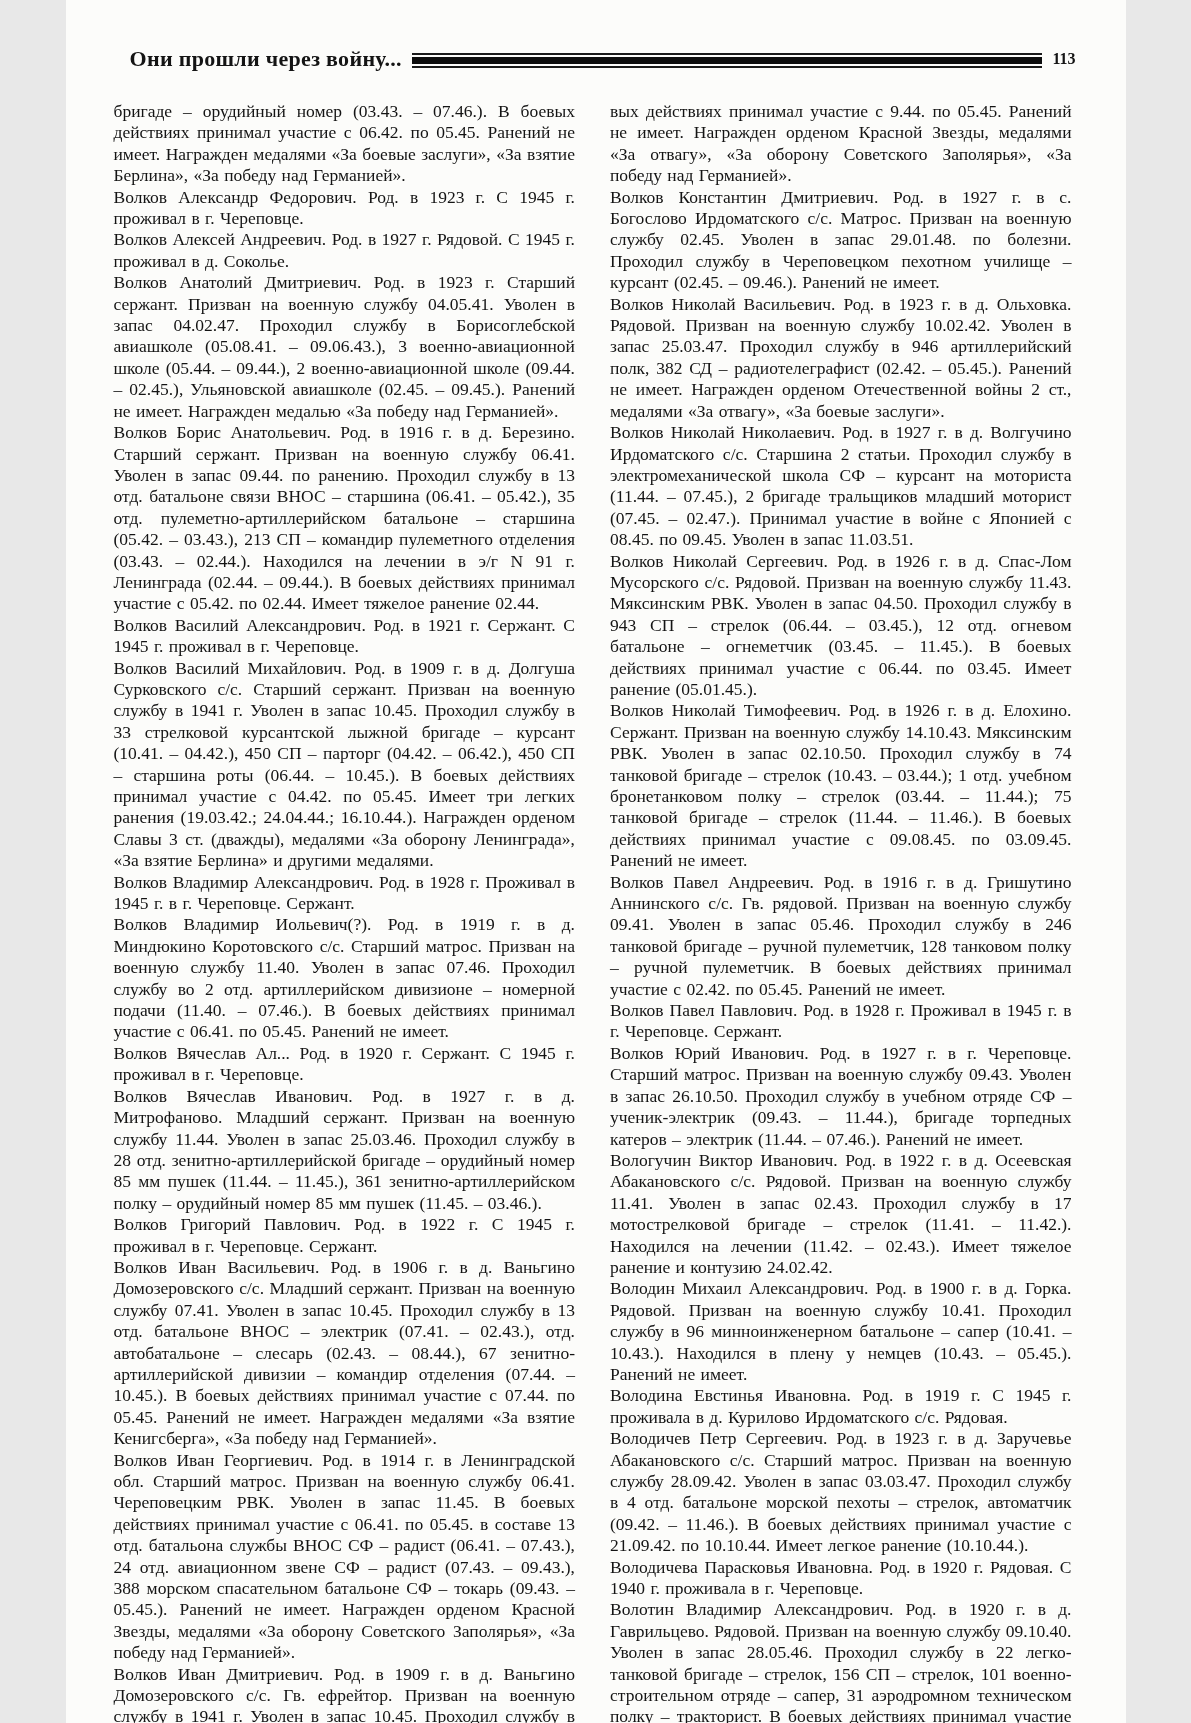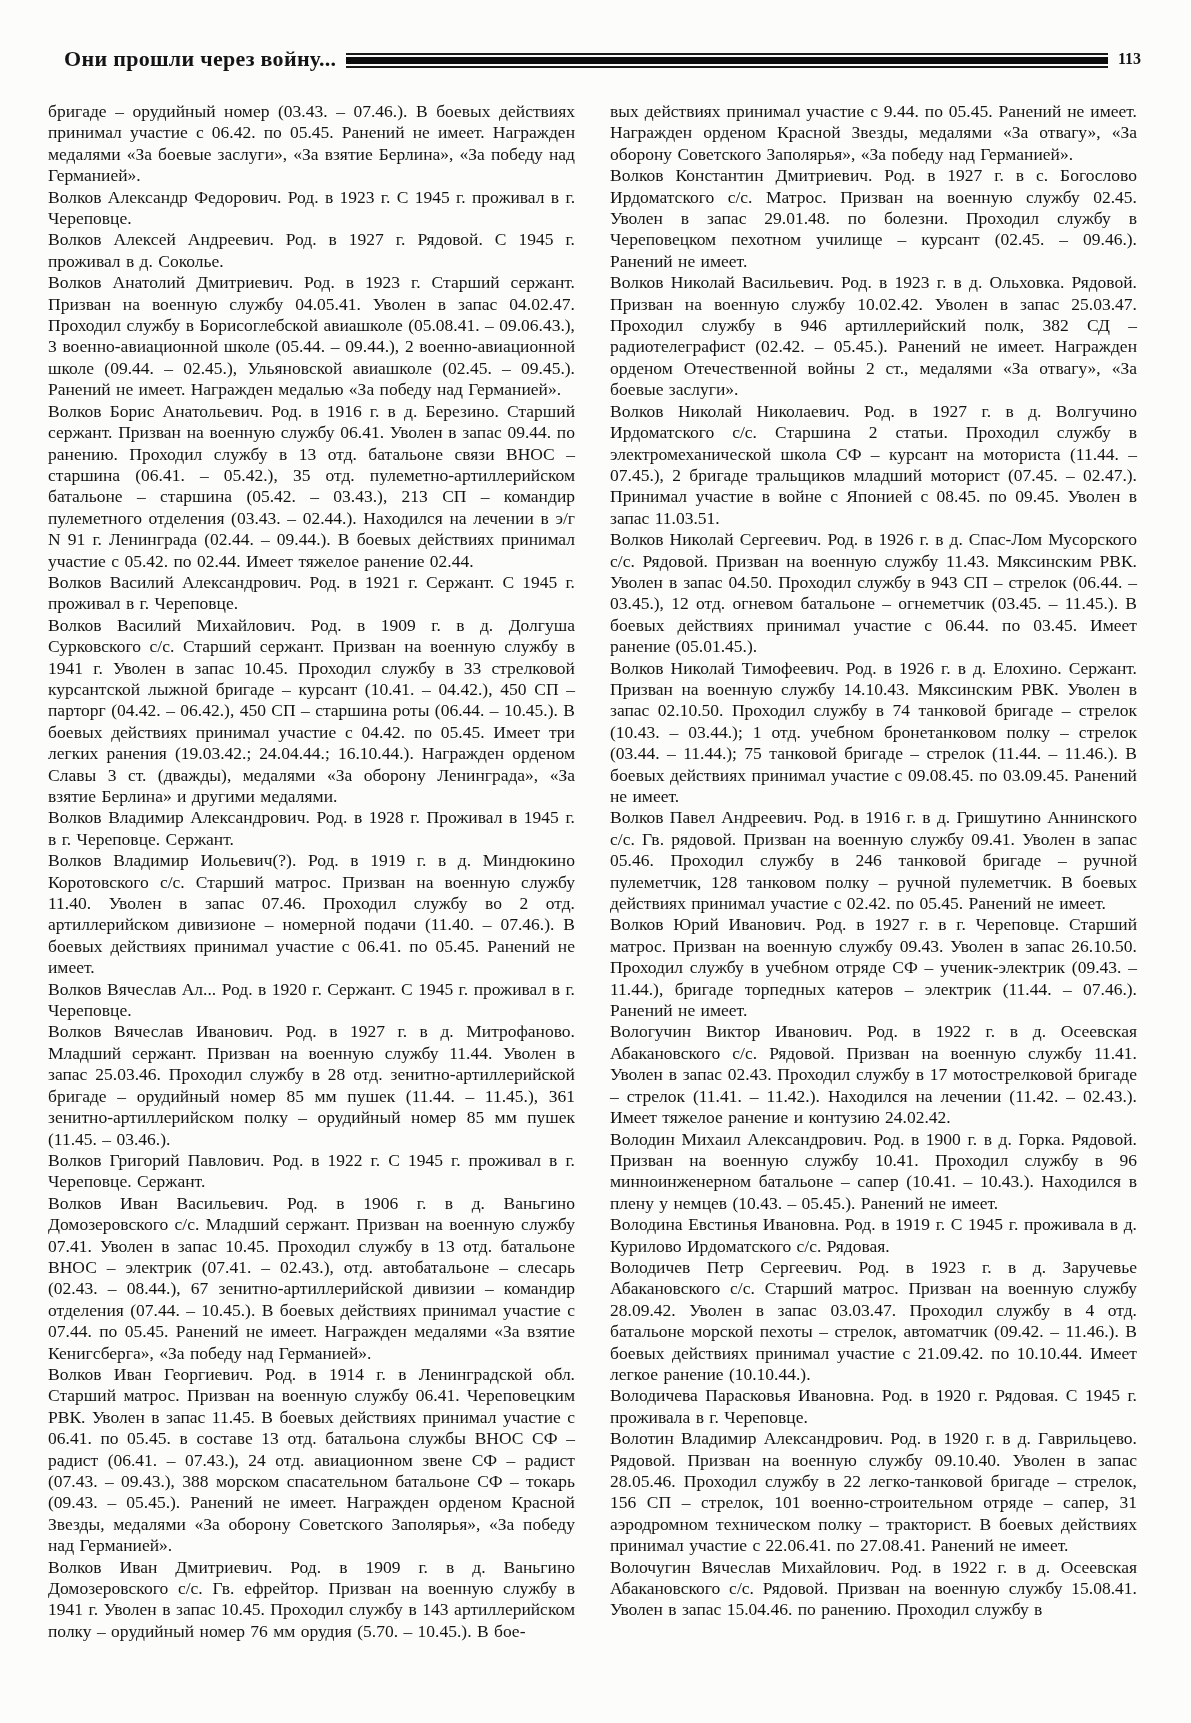--- a/index.html
+++ b/index.html
@@ -2,21 +2,21 @@
 <html lang="ru"><head>
 <meta charset="utf-8">
 <style>
   html, body {
     margin: 0;
     padding: 0;
     background: #e8e8e8;
   }
   .page {
     position: relative;
-    width: 1191px;
+    width: 1060px;
     height: 1723px;
     margin: 0 auto;
     background: #fcfcfa;
     color: #141414;
     font-family: "Liberation Serif", "DejaVu Serif", serif;
     overflow: hidden;
   }
   .header {
     position: absolute;
     top: 46px;
@@ -103,24 +103,25 @@
         <p class="entry">Волков Иван Дмитриевич. Род. в 1909 г. в д. Ваньгино Домозеровского с/с. Гв. ефрейтор. Призван на военную службу в 1941 г. Уволен в запас 10.45. Проходил службу в 143 артиллерийском полку – орудийный номер 76 мм орудия (5.70. – 10.45.). В бое-</p>
       </div>
     <div class="column">
         <p class="entry">вых действиях принимал участие с 9.44. по 05.45. Ранений не имеет. Награжден орденом Красной Звезды, медалями «За отвагу», «За оборону Советского Заполярья», «За победу над Германией».</p>
         <p class="entry">Волков Константин Дмитриевич. Род. в 1927 г. в с. Богослово Ирдоматского с/с. Матрос. Призван на военную службу 02.45. Уволен в запас 29.01.48. по болезни. Проходил службу в Череповецком пехотном училище – курсант (02.45. – 09.46.). Ранений не имеет.</p>
         <p class="entry">Волков Николай Васильевич. Род. в 1923 г. в д. Ольховка. Рядовой. Призван на военную службу 10.02.42. Уволен в запас 25.03.47. Проходил службу в 946 артиллерийский полк, 382 СД – радиотелеграфист (02.42. – 05.45.). Ранений не имеет. Награжден орденом Отечественной войны 2 ст., медалями «За отвагу», «За боевые заслуги».</p>
         <p class="entry">Волков Николай Николаевич. Род. в 1927 г. в д. Волгучино Ирдоматского с/с. Старшина 2 статьи. Проходил службу в электромеханической школа СФ – курсант на моториста (11.44. – 07.45.), 2 бригаде тральщиков младший моторист (07.45. – 02.47.). Принимал участие в войне с Японией с 08.45. по 09.45. Уволен в запас 11.03.51.</p>
         <p class="entry">Волков Николай Сергеевич. Род. в 1926 г. в д. Спас-Лом Мусорского с/с. Рядовой. Призван на военную службу 11.43. Мяксинским РВК. Уволен в запас 04.50. Проходил службу в 943 СП – стрелок (06.44. – 03.45.), 12 отд. огневом батальоне – огнеметчик (03.45. – 11.45.). В боевых действиях принимал участие с 06.44. по 03.45. Имеет ранение (05.01.45.).</p>
         <p class="entry">Волков Николай Тимофеевич. Род. в 1926 г. в д. Елохино. Сержант. Призван на военную службу 14.10.43. Мяксинским РВК. Уволен в запас 02.10.50. Проходил службу в 74 танковой бригаде – стрелок (10.43. – 03.44.); 1 отд. учебном бронетанковом полку – стрелок (03.44. – 11.44.); 75 танковой бригаде – стрелок (11.44. – 11.46.). В боевых действиях принимал участие с 09.08.45. по 03.09.45. Ранений не имеет.</p>
         <p class="entry">Волков Павел Андреевич. Род. в 1916 г. в д. Гришутино Аннинского с/с. Гв. рядовой. Призван на военную службу 09.41. Уволен в запас 05.46. Проходил службу в 246 танковой бригаде – ручной пулеметчик, 128 танковом полку – ручной пулеметчик. В боевых действиях принимал участие с 02.42. по 05.45. Ранений не имеет.</p>
+        <p class="entry">Волков Павел Павлович. Род. в 1928 г. Проживал в 1945 г. в г. Череповце. Сержант.</p>
         <p class="entry">Волков Юрий Иванович. Род. в 1927 г. в г. Череповце. Старший матрос. Призван на военную службу 09.43. Уволен в запас 26.10.50. Проходил службу в учебном отряде СФ – ученик-электрик (09.43. – 11.44.), бригаде торпедных катеров – электрик (11.44. – 07.46.). Ранений не имеет.</p>
         <p class="entry">Вологучин Виктор Иванович. Род. в 1922 г. в д. Осеевская Абакановского с/с. Рядовой. Призван на военную службу 11.41. Уволен в запас 02.43. Проходил службу в 17 мотострелковой бригаде – стрелок (11.41. – 11.42.). Находился на лечении (11.42. – 02.43.). Имеет тяжелое ранение и контузию 24.02.42.</p>
         <p class="entry">Володин Михаил Александрович. Род. в 1900 г. в д. Горка. Рядовой. Призван на военную службу 10.41. Проходил службу в 96 минноинженерном батальоне – сапер (10.41. – 10.43.). Находился в плену у немцев (10.43. – 05.45.). Ранений не имеет.</p>
         <p class="entry">Володина Евстинья Ивановна. Род. в 1919 г. С 1945 г. проживала в д. Курилово Ирдоматского с/с. Рядовая.</p>
         <p class="entry">Володичев Петр Сергеевич. Род. в 1923 г. в д. Заручевье Абакановского с/с. Старший матрос. Призван на военную службу 28.09.42. Уволен в запас 03.03.47. Проходил службу в 4 отд. батальоне морской пехоты – стрелок, автоматчик (09.42. – 11.46.). В боевых действиях принимал участие с 21.09.42. по 10.10.44. Имеет легкое ранение (10.10.44.).</p>
-        <p class="entry">Володичева Парасковья Ивановна. Род. в 1920 г. Рядовая. С 1945 г. проживала в г. Череповце.</p>
+        <p class="entry">Володичева Парасковья Ивановна. Род. в 1920 г. Рядовая. С 1940 г. проживала в г. Череповце.</p>
         <p class="entry">Волотин Владимир Александрович. Род. в 1920 г. в д. Гаврильцево. Рядовой. Призван на военную службу 09.10.40. Уволен в запас 28.05.46. Проходил службу в 22 легко-танковой бригаде – стрелок, 156 СП – стрелок, 101 военно-строительном отряде – сапер, 31 аэродромном техническом полку – тракторист. В боевых действиях принимал участие с 22.06.41. по 27.08.41. Ранений не имеет.</p>
         <p class="entry">Волочугин Вячеслав Михайлович. Род. в 1922 г. в д. Осеевская Абакановского с/с. Рядовой. Призван на военную службу 15.08.41. Уволен в запас 15.04.46. по ранению. Проходил службу в</p>
       </div>
   </div>
 
 </div>
 
 </body></html>

